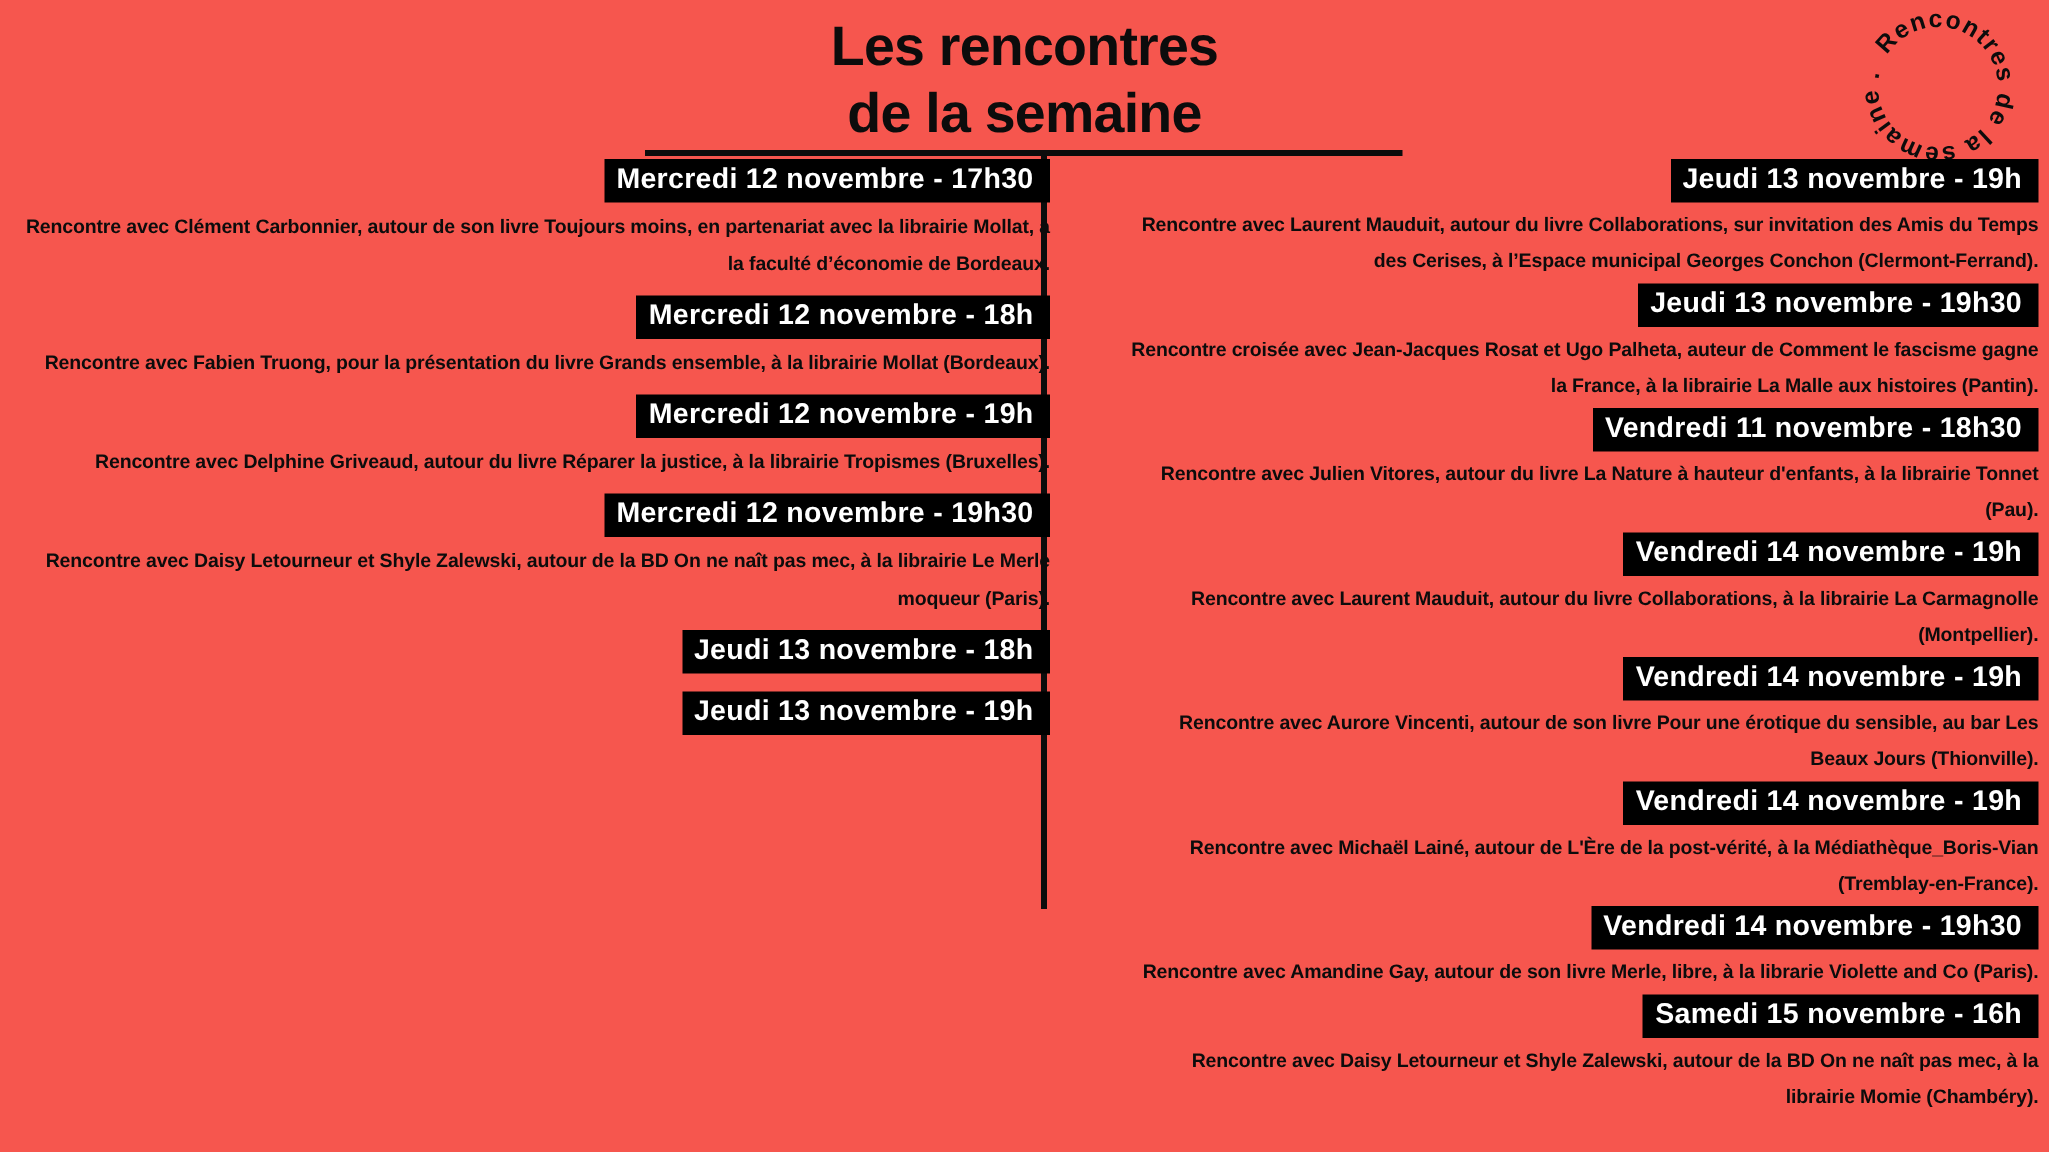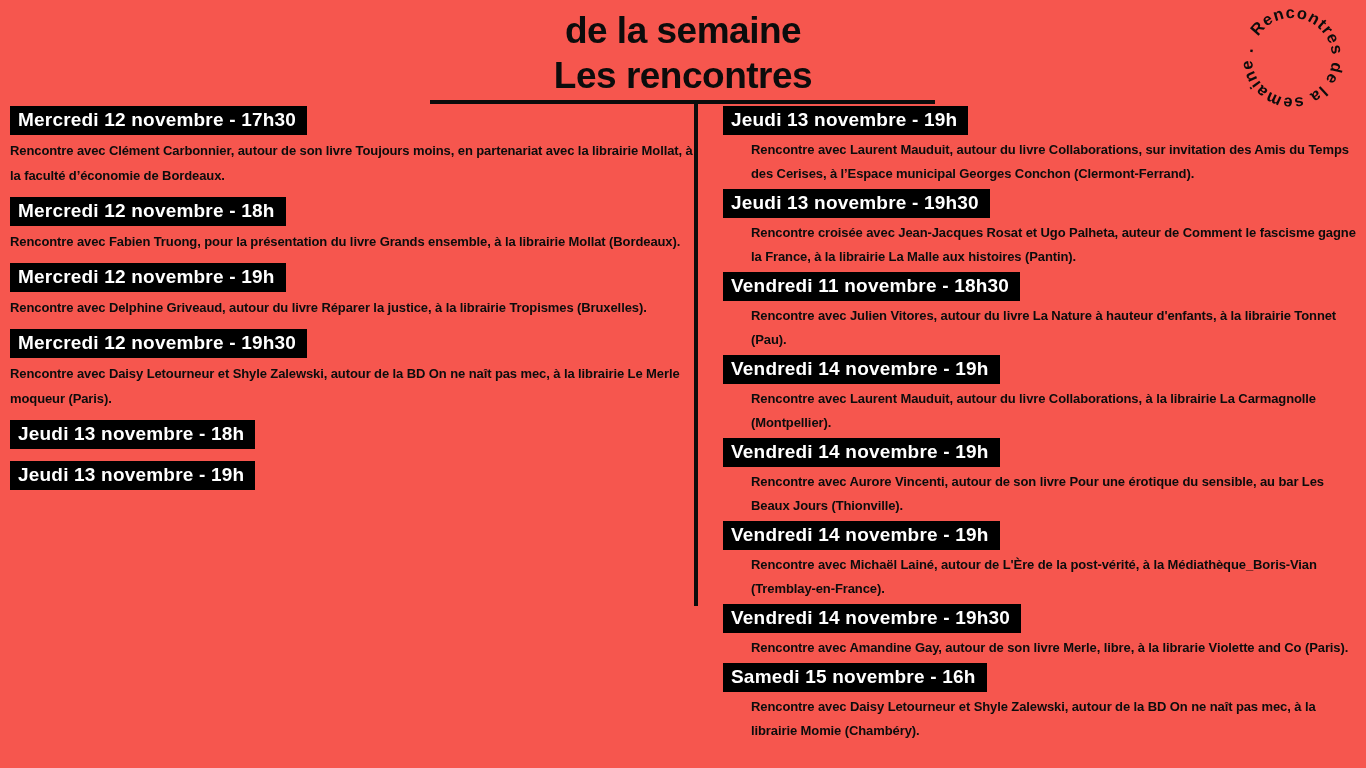--- a/index.html
+++ b/index.html
@@ -40,20 +40,21 @@
   .logo text {
     font-family: "Liberation Sans", sans-serif;
     font-weight: bold;
     font-size: 16.5px;
     letter-spacing: 1px;
     fill: #0c0c0c;
   }
   .events-col {
     position: absolute;
     top: 106px;
+    text-align: right;
   }
   .col-left  { left: 10px;  width: 690px; }
   .col-right { left: 723px; width: 636px; }
   .event { margin-bottom: 9px; }
   .col-right .event { margin-bottom: 3px; }
   .badge {
     display: inline-block;
     background: #000;
     color: #fff;
     font-size: 19px;
@@ -68,22 +69,22 @@
     line-height: 25px;
     color: #0c0c0c;
     letter-spacing: -0.1px;
   }
   .col-right .desc { line-height: 24px; padding-left: 3px; margin-left: 25px; }
 </style>
 </head>
 <body>
 
 <div class="page-title">
+  <div>Les rencontres</div>
   <div>de la semaine</div>
-  <div>Les rencontres</div>
 </div>
 
 <div class="title-underline"></div>
 
 <svg class="logo" viewBox="0 0 148 140">
   <defs>
     <path id="logo-circle" d="M 34,66 a 40,40 0 1 1 80,0 a 40,40 0 1 1 -80,0"></path>
   </defs>
   <g transform="rotate(32 74 66)">
     <text>

